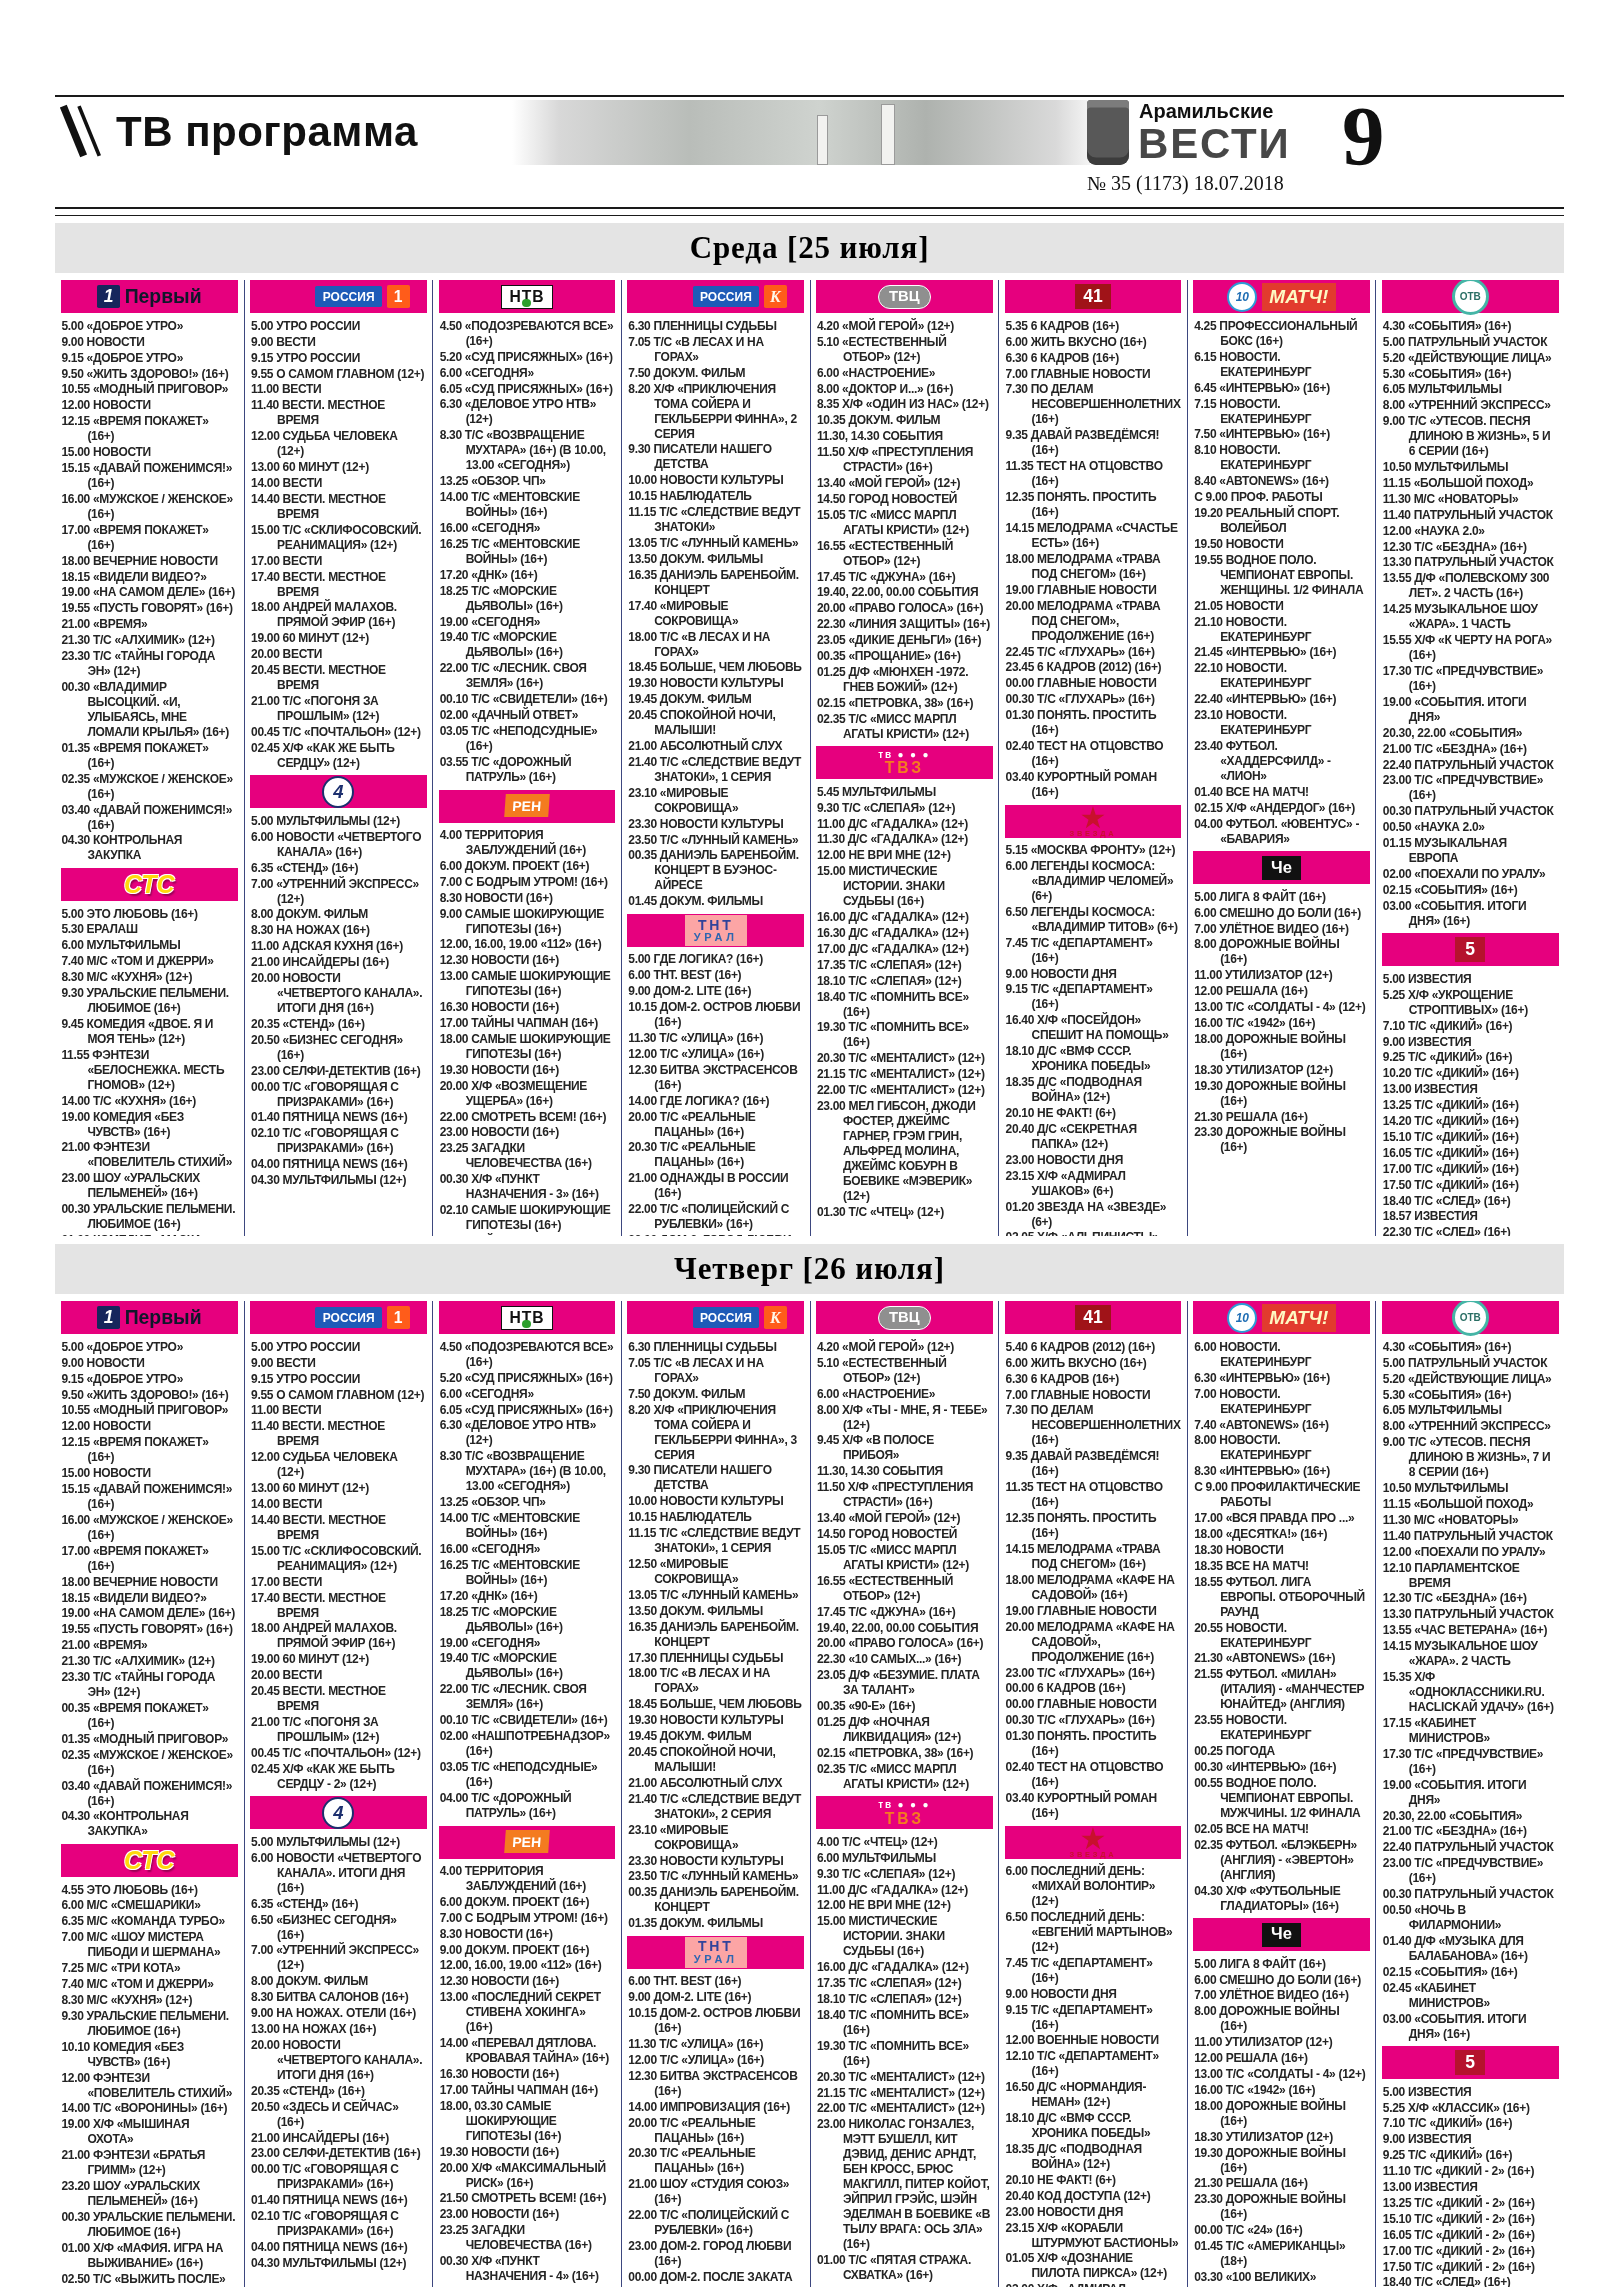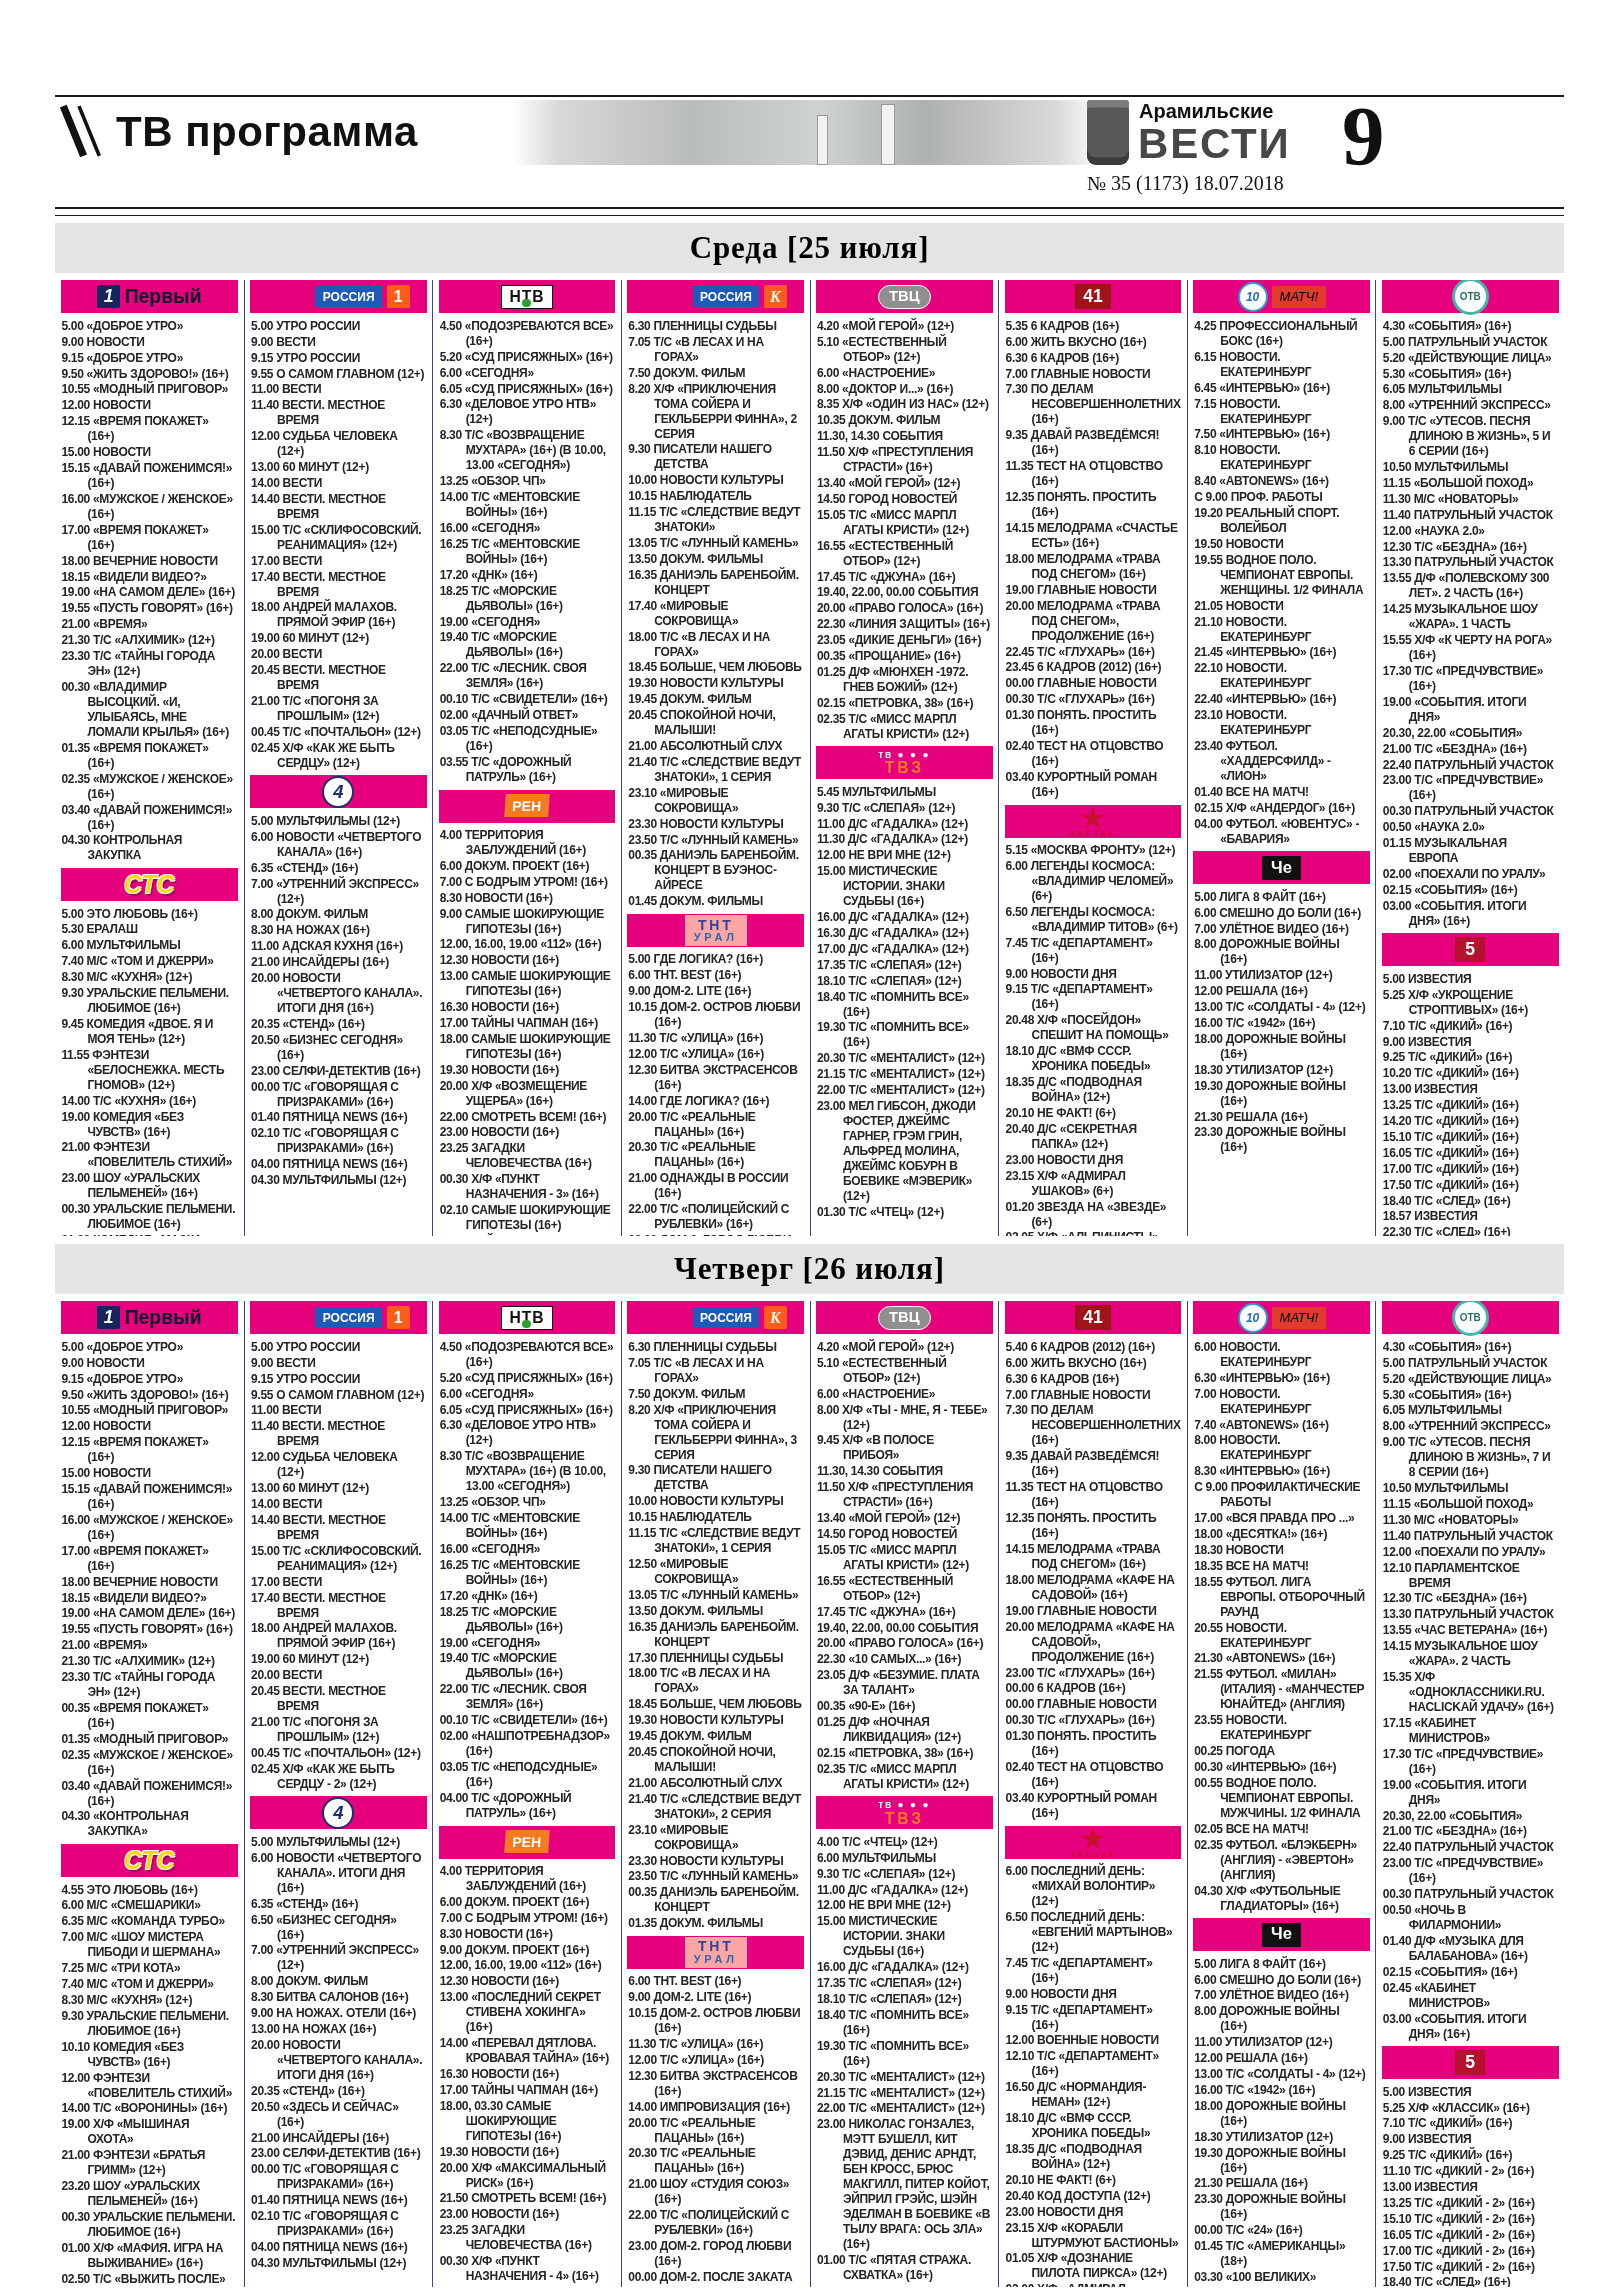--- a/index.html
+++ b/index.html
@@ -47,21 +47,21 @@
   .logo-pervy .lp1{color:#0f172a;font-size:19.4px;font-weight:700;}
   .logo-r1 .lp0,.logo-rk .lp0{background:#1e5bb8;color:#fff;font-size:12px;font-weight:700;padding:4.6px 7.4px;border-radius:1.8px;margin-left:48px;}
   .logo-r1 .lp1{width:23px;height:23px;background:#ff5c1a;color:#fff;font-weight:700;font-size:15.7px;border-radius:1.8px;}
   .logo-rk .lp1{width:23px;height:23px;background:#ff5c1a;color:#fff7e8;font-family:"Liberation Serif",serif;font-style:italic;font-weight:700;font-size:15.7px;border-radius:1.8px;}
   .logo-ntv{position:relative;}
   .logo-ntv .lp0{background:#fff;border:1.8px solid #111;color:#111;font-weight:700;font-size:15.7px;padding:2.8px 7.4px;letter-spacing:0.9px;}
   .logo-ntv::after{content:"";position:absolute;left:50%;top:58%;width:8.3px;height:8.3px;margin-left:-4.6px;border-radius:50%;background:#2ca02c;}
   .logo-tvc .lp0{background:#8f8f8f;color:#fff;font-weight:700;font-size:14.8px;padding:3.7px 10px;border-radius:13px;border:1.8px solid #fff;}
   .logo-ch41 .lp0{background:#a01318;color:#fff;font-weight:700;font-size:17.5px;padding:3.7px 8.3px;}
   .logo-match10 .lp0{width:26px;height:26px;border-radius:50%;background:#fff;border:2.8px solid #2d9bd6;color:#1f6eb4;font-style:italic;font-weight:700;font-size:12px;}
-  .logo-match10 .lp1{background:#e23b2e;color:#000000;font-style:italic;font-weight:400;font-size:13px;padding:4.6px 7.4px;}
+  .logo-match10 .lp1{background:#e23b2e;color:#fef9c3;font-style:italic;font-weight:700;font-size:19px;padding:4.6px 7.4px;}
   .logo-otv .lp0{width:31px;height:31px;border-radius:50%;background:#fff;border:3.7px solid #45b5a6;color:#2a6e64;font-weight:700;font-size:10px;}
   .logo-sts .lp0{color:#ffd80e;font-weight:700;font-style:italic;font-size:25px;
     text-shadow:-0.9px -0.9px 0 #fff,0.9px -0.9px 0 #fff,-0.9px 0.9px 0 #fff,0.9px 0.9px 0 #fff,1.8px 2.8px 1.8px rgba(0,0,0,.35);}
   .logo-ch4 .lp0{width:28px;height:28px;border-radius:50%;background:#fff;border:2.8px solid #1c2f6e;color:#1c2f6e;font-weight:700;font-style:italic;font-size:18.5px;}
   .logo-ren .lp0{background:#f47b20;color:#fff;font-weight:700;font-size:14px;padding:4.6px 7.4px;transform:skew(-4deg);}
   .logo-tnt{flex-direction:column;background:#fca5a5;padding:2.8px 9.2px;gap:0.9px;}
   .logo-tnt .lp0{color:#31439b;font-weight:700;font-size:14px;letter-spacing:2.8px;}
   .logo-tnt .lp1{color:#2e66b0;font-weight:700;font-size:11px;letter-spacing:3.7px;}
   .logo-tv3{flex-direction:column;gap:0.9px;}
   .logo-tv3 .lp0{color:#fff;font-weight:700;font-size:10px;letter-spacing:1.8px;}
@@ -408,21 +408,21 @@
                 <span class="lp lp1">ЗВЕЗДА</span>
               </span>
             </div>
             <div class="plist">
               <div class="item">5.15 «МОСКВА ФРОНТУ» (12+)</div>
               <div class="item">6.00 ЛЕГЕНДЫ КОСМОСА: «ВЛАДИМИР ЧЕЛОМЕЙ» (6+)</div>
               <div class="item">6.50 ЛЕГЕНДЫ КОСМОСА: «ВЛАДИМИР ТИТОВ» (6+)</div>
               <div class="item">7.45 Т/С «ДЕПАРТАМЕНТ» (16+)</div>
               <div class="item">9.00 НОВОСТИ ДНЯ</div>
               <div class="item">9.15 Т/С «ДЕПАРТАМЕНТ» (16+)</div>
-              <div class="item">20.48 Х/Ф «ПОСЕЙДОН» СПЕШИТ НА ПОМОЩЬ»</div>
+              <div class="item">16.40 Х/Ф «ПОСЕЙДОН» СПЕШИТ НА ПОМОЩЬ»</div>
               <div class="item">18.10 Д/С «ВМФ СССР. ХРОНИКА ПОБЕДЫ»</div>
               <div class="item">18.35 Д/С «ПОДВОДНАЯ ВОЙНА» (12+)</div>
               <div class="item">20.10 НЕ ФАКТ! (6+)</div>
               <div class="item">20.40 Д/С «СЕКРЕТНАЯ ПАПКА» (12+)</div>
               <div class="item">23.00 НОВОСТИ ДНЯ</div>
               <div class="item">23.15 Х/Ф «АДМИРАЛ УШАКОВ» (6+)</div>
               <div class="item">01.20 ЗВЕЗДА НА «ЗВЕЗДЕ» (6+)</div>
               <div class="item">02.05 Х/Ф «АЛЬПИНИСТЫ» (16+)</div>
             </div>
           </div>

